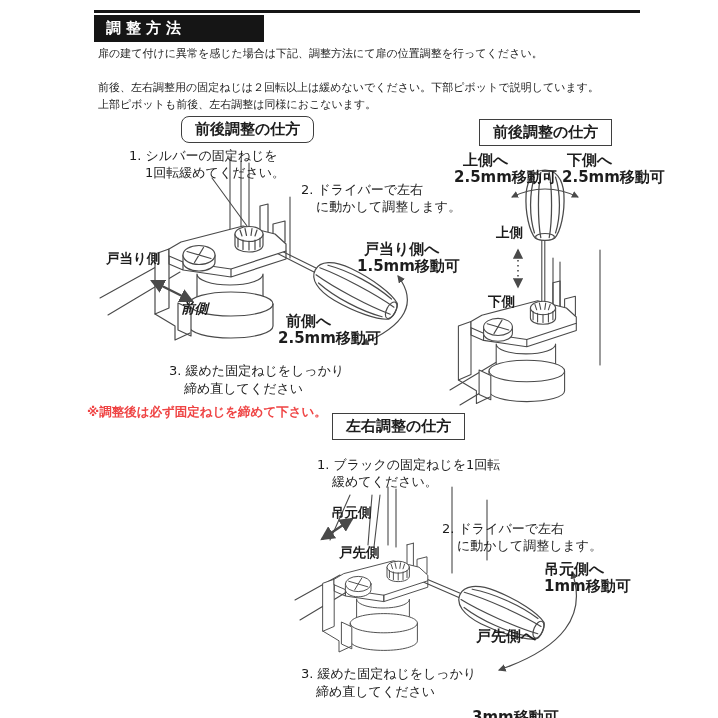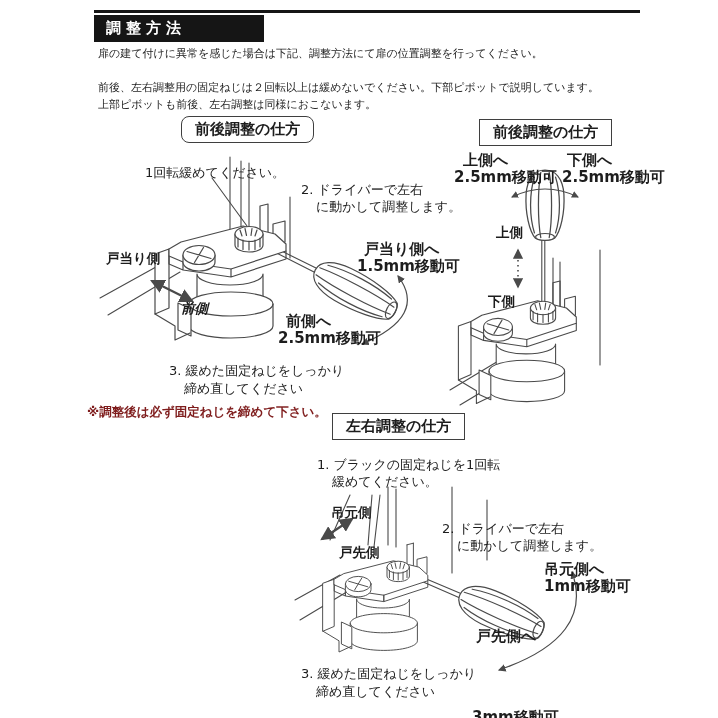--- a/index.html
+++ b/index.html
@@ -8,21 +8,21 @@
   .abs{position:absolute;white-space:nowrap;}
   .topline{background:#151515;}
   .banner{background:#151515;color:#fff;font-size:15px;font-weight:bold;
           letter-spacing:5px;line-height:27px;padding-left:12px;}
   .intro{font-size:11px;line-height:17px;color:#1d1d1d;}
   .secbox{border:1.6px solid #3f3f3f;font-size:15px;font-weight:600;
           padding:3px 13px;background:#fff;color:#1d1d1d;}
   .step{font-size:13px;color:#1d1d1d;}
   .dirlbl{font-size:13.5px;font-weight:bold;color:#1d1d1d;}
   .mov{font-size:15px;font-weight:600;color:#1d1d1d;}
-  .warn{font-size:12.5px;font-weight:600;color:#7f1d1d;}
+  .warn{font-size:12.5px;font-weight:600;color:#ef4444;}
   svg.diagram{position:absolute;pointer-events:none;}
 </style>
 </head>
 <body>
 
 <div id="page">
 
   <svg width="0" height="0" style="position:absolute">
     <defs>
       <marker id="mA" viewBox="0 0 10 10" refX="8.5" refY="5" markerWidth="6.5" markerHeight="6.5" orient="auto-start-reverse">
@@ -67,20 +67,21 @@
       <path d="M152,33 L187,81"></path>
       <path d="M40,153 L105,117 M48,170 L120,127"></path>
       <path d="M189,90 L256,123 M189,94 L254,127"></path>
     </g>
     <use href="#pivot" transform="translate(85,55)"></use>
     <use href="#sdhandle" transform="translate(295,146) rotate(28)"></use>
     <path d="M92,136 L132,156" stroke="#4a4a4a" stroke-width="2.2" fill="none" marker-start="url(#mA)" marker-end="url(#mA)"></path>
     <path d="M338,131 Q368,171 302,199" stroke="#4a4a4a" stroke-width="1.2" fill="none" marker-start="url(#mA)" marker-end="url(#mA)"></path>
   </svg>
   <div class="abs secbox" style="left:181px;top:116px;border-radius:8px;">前後調整の仕方</div>
+  <div class="abs step" style="left:129px;top:147px;">1. シルバーの固定ねじを</div>
   <div class="abs step" style="left:145px;top:164px;">1回転緩めてください。</div>
   <div class="abs step" style="left:301px;top:181px;">2. ドライバーで左右</div>
   <div class="abs step" style="left:316px;top:198px;">に動かして調整します。</div>
   <div class="abs dirlbl" style="left:106px;top:250px;">戸当り側</div>
   <div class="abs dirlbl" style="left:181px;top:300px;font-style:italic;">前側</div>
   <div class="abs mov" style="left:364px;top:240px;">戸当り側へ</div>
   <div class="abs mov" style="left:357px;top:257px;">1.5mm移動可</div>
   <div class="abs mov" style="left:286px;top:312px;">前側へ</div>
   <div class="abs mov" style="left:278px;top:329px;">2.5mm移動可</div>
   <div class="abs step" style="left:169px;top:362px;">3. 緩めた固定ねじをしっかり</div>

